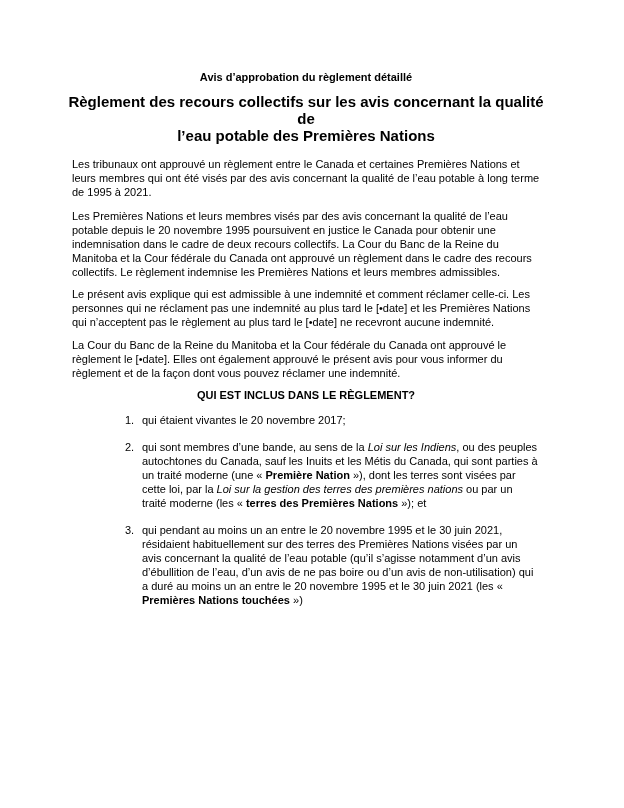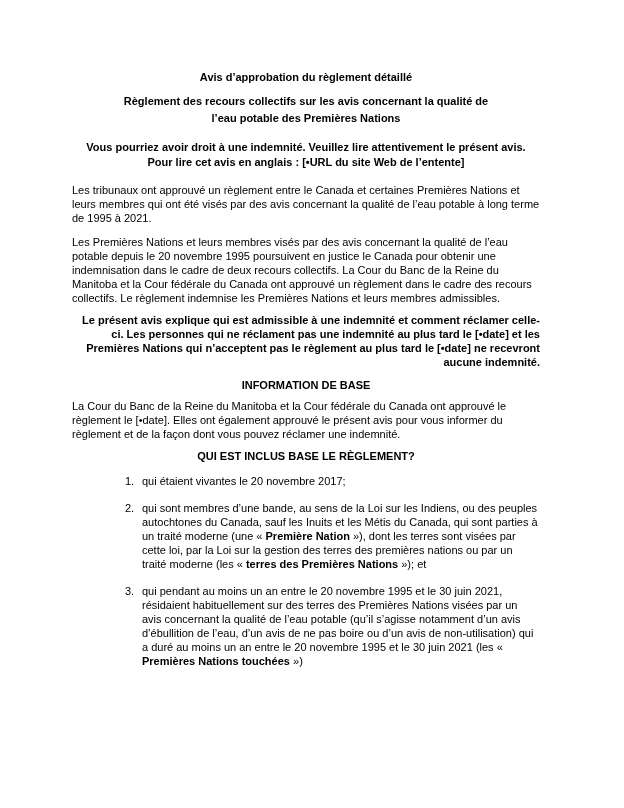--- a/index.html
+++ b/index.html
@@ -20,36 +20,36 @@
     color: #000000;
     overflow: hidden;
   }
   .kicker {
     font-weight: bold;
     text-align: center;
     margin: 0 0 9px 0;
   }
   .title {
     font-weight: bold;
-    font-size: 11px;
+    font-size: 15px;
     line-height: 17px;
     text-align: center;
     white-space: pre-line;
     margin: 0 -14px 13px -14px;
   }
   .notice {
     font-weight: bold;
     text-align: center;
     white-space: pre-line;
     line-height: 15px;
     margin: 0 -14px 13px -14px;
   }
   .para { margin: 0 0 10px 0; }
   .para.tight { margin-bottom: 8px; }
-  .para.bold { font-weight: bold; margin-bottom: 9px; text-align: right; }
+  .para.bold { font-weight: normal; margin-bottom: 9px; }
   .section-heading {
     font-weight: bold;
     text-align: center;
     margin: 0 0 7px 0;
   }
   .section-heading.gap-after { margin-bottom: 11px; }
   .question-heading {
     font-weight: bold;
     text-decoration: underline;
     margin: 0 0 15px 0;
@@ -60,48 +60,45 @@
   .list-item {
     display: flex;
     margin-bottom: 13px;
   }
   .list-item:last-child { margin-bottom: 0; }
   .num {
     flex: none;
     width: 17px;
   }
   .txt { flex: 1; }
-  .seg-i { }
+  .seg-i { font-style: italic; }
   .seg-b { font-weight: bold; }
 </style>
 </head>
 <body>
 
 <div class="page">
 
   <div class="kicker">Avis d’approbation du règlement détaillé</div>
 
   <div class="title">Règlement des recours collectifs sur les avis concernant la qualité de
 l’eau potable des Premières Nations</div>
 
-  <div class="notice">Vous pourriez avoir droit à une indemnité. Veuillez lire attentivement le présent avis.
-Pour lire cet avis en anglais : [•URL du site Web de l’entente]</div>
 
   <p class="para">Les tribunaux ont approuvé un règlement entre le Canada et certaines Premières Nations et leurs membres qui ont été visés par des avis concernant la qualité de l’eau potable à long terme de 1995 à 2021.</p>
 
   <p class="para tight">Les Premières Nations et leurs membres visés par des avis concernant la qualité de l’eau potable depuis le 20 novembre 1995 poursuivent en justice le Canada pour obtenir une indemnisation dans le cadre de deux recours collectifs. La Cour du Banc de la Reine du Manitoba et la Cour fédérale du Canada ont approuvé un règlement dans le cadre des recours collectifs. Le règlement indemnise les Premières Nations et leurs membres admissibles.</p>
 
   <p class="para bold">Le présent avis explique qui est admissible à une indemnité et comment réclamer celle-ci. Les personnes qui ne réclament pas une indemnité au plus tard le [•date] et les Premières Nations qui n’acceptent pas le règlement au plus tard le [•date] ne recevront aucune indemnité.</p>
 
-  <div class="section-heading">INFORMATION DE BASE</div>
 
 
   <p class="para tight">La Cour du Banc de la Reine du Manitoba et la Cour fédérale du Canada ont approuvé le règlement le [•date]. Elles ont également approuvé le présent avis pour vous informer du règlement et de la façon dont vous pouvez réclamer une indemnité.</p>
 
-  <div class="section-heading gap-after">QUI EST INCLUS BASE LE RÈGLEMENT?</div>
+  <div class="section-heading gap-after">QUI EST INCLUS DANS LE RÈGLEMENT?</div>
 
 
 
   <div class="list">
     <div class="list-item">
       <span class="num">1.</span>
       <span class="txt"><span>qui étaient vivantes le 20 novembre 2017;</span></span>
     </div>
     <div class="list-item">
       <span class="num">2.</span>

